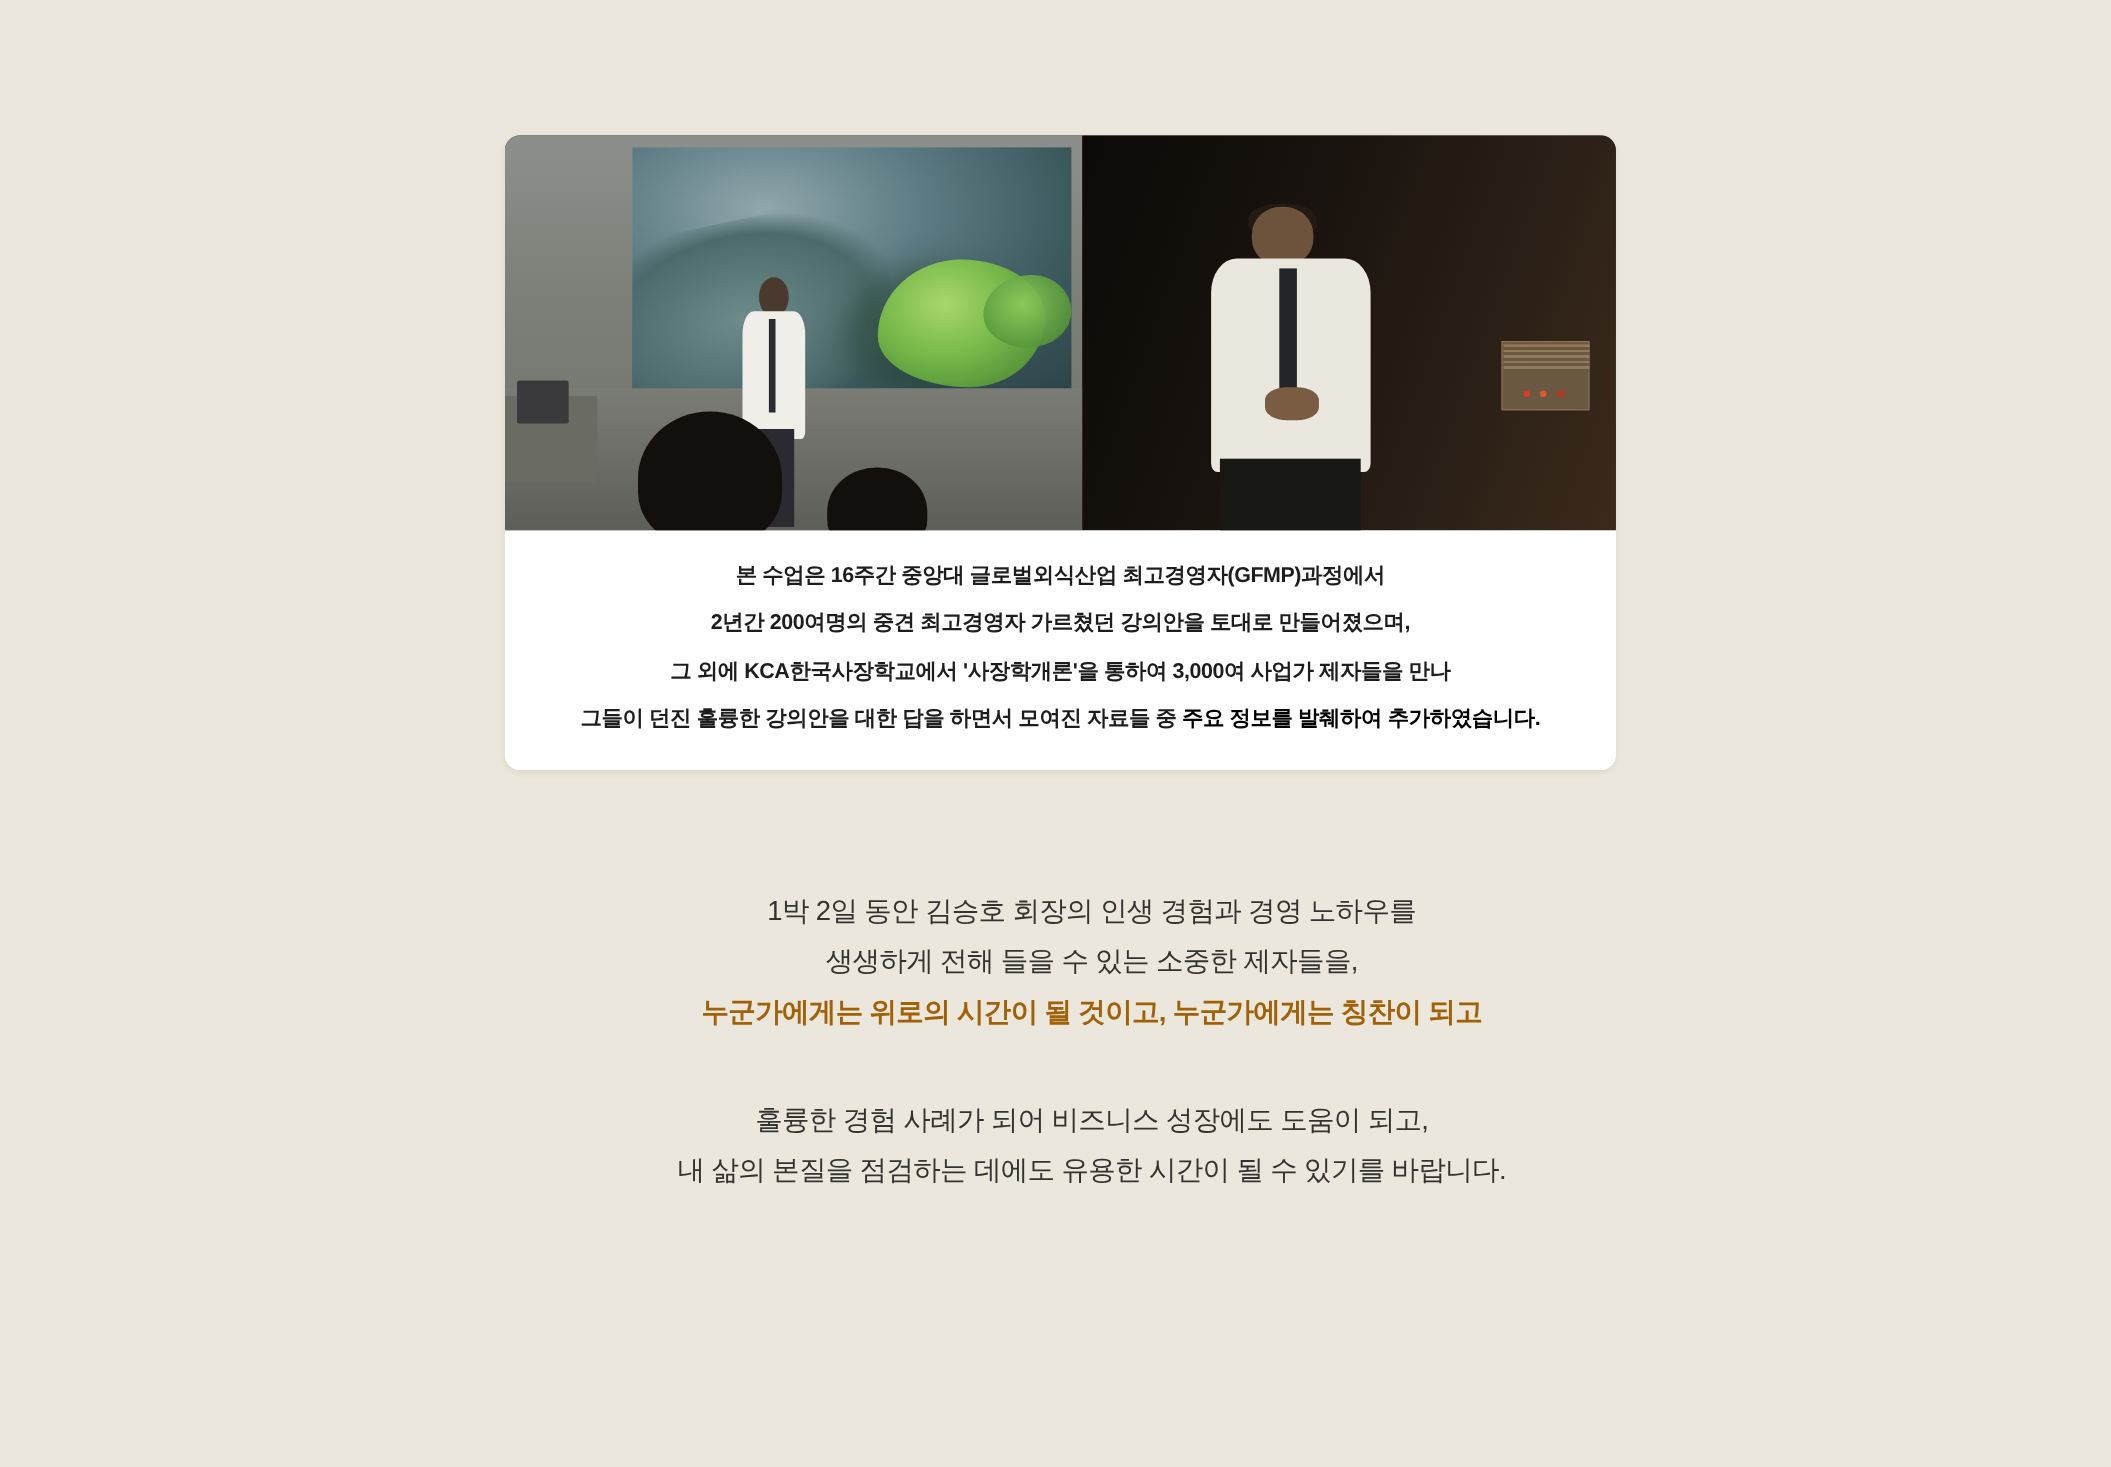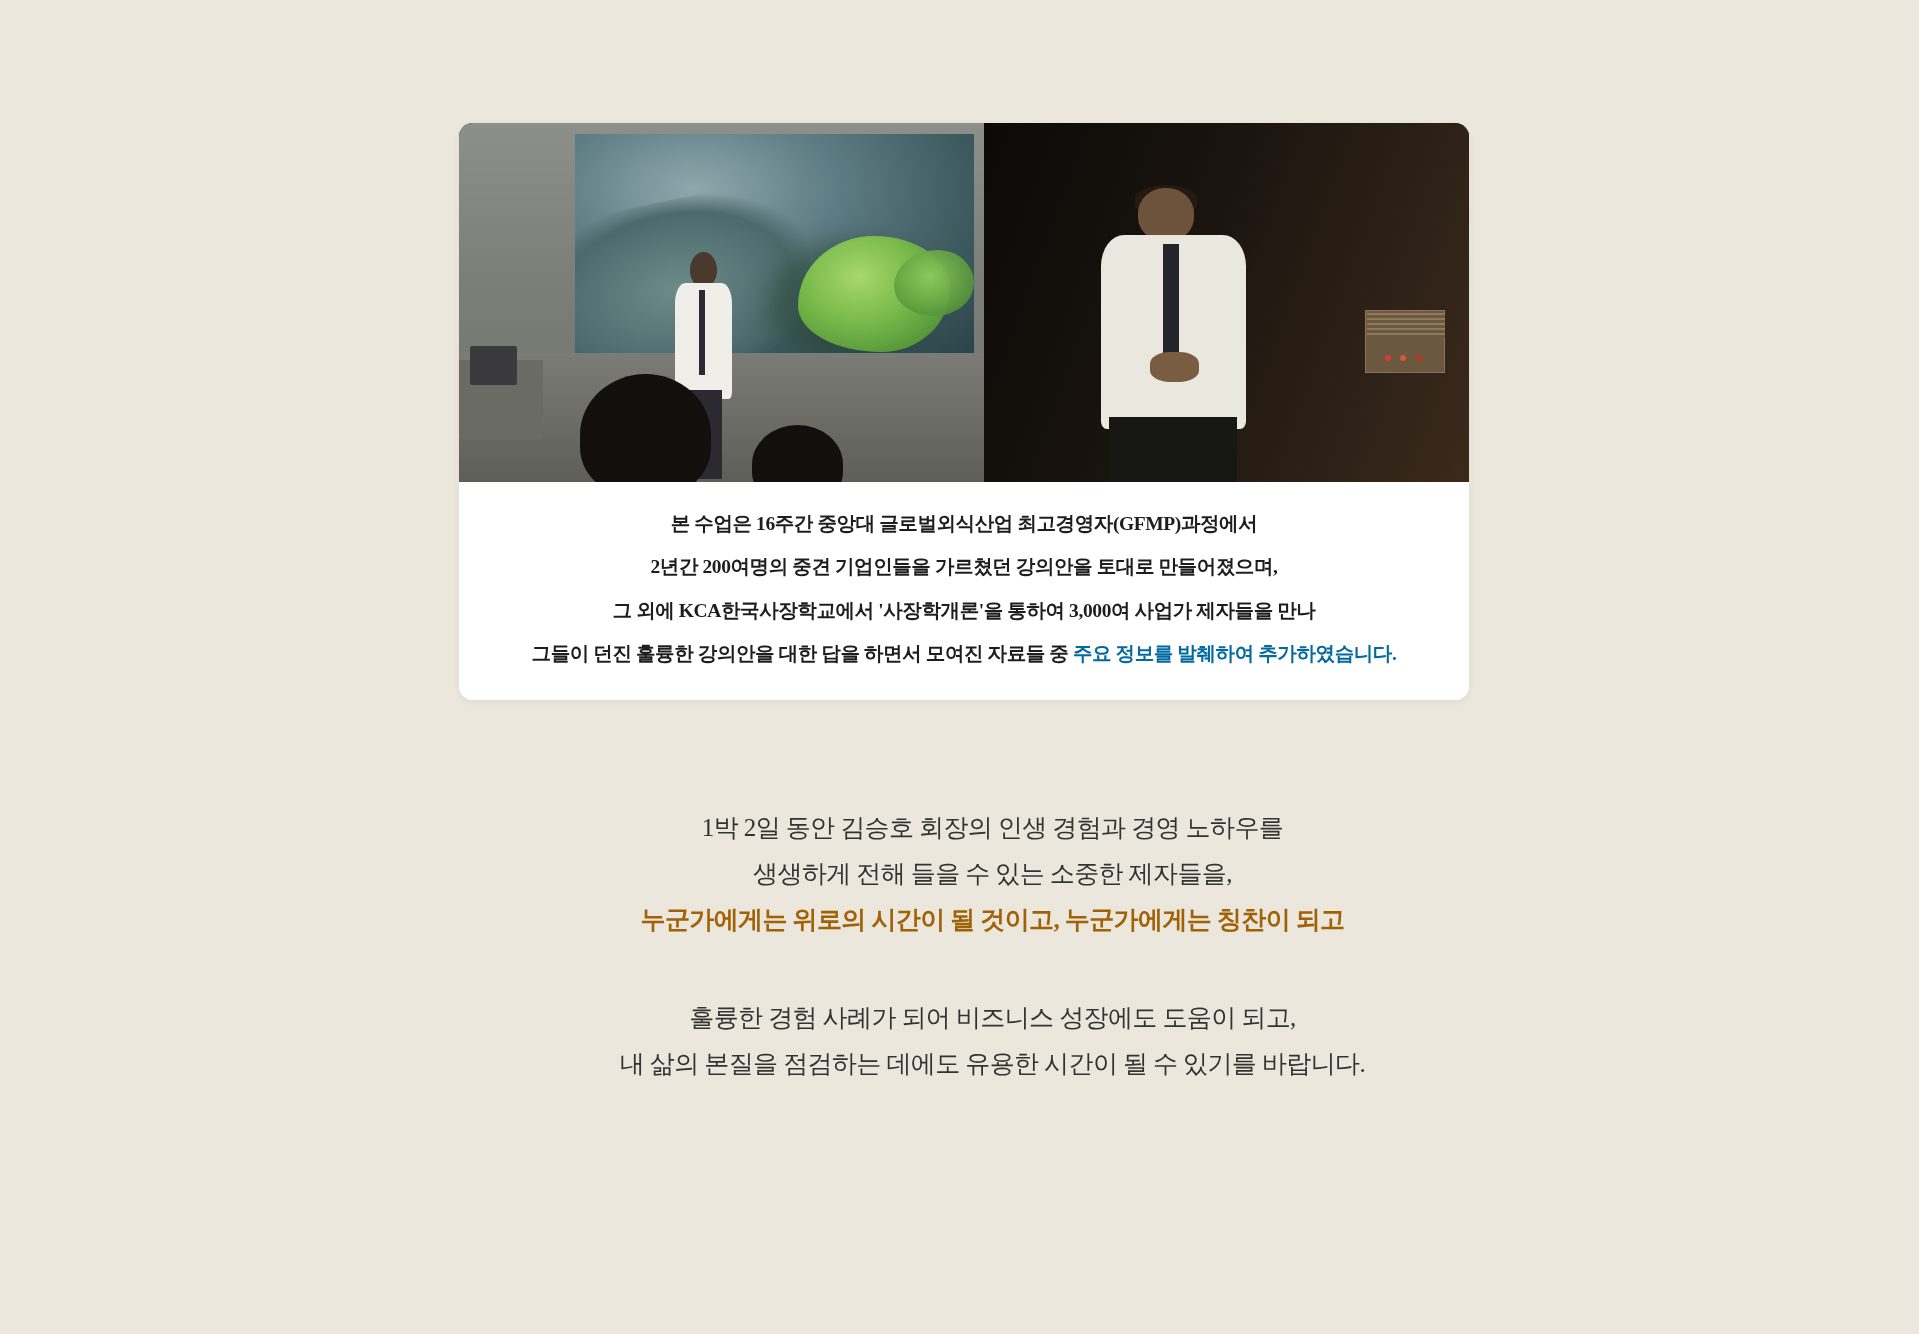--- a/index.html
+++ b/index.html
@@ -14,21 +14,20 @@
     font-family: "Liberation Sans", sans-serif;
     color: #2b2b2b;
     overflow: hidden;
   }
 
   .page {
     position: relative;
     width: 1919px;
     height: 1334px;
     box-sizing: border-box;
-    font-family: Liberation Serif, serif;
   }
 
   
   .card {
     position: absolute;
     left: 459px;
     top: 123px;
     width: 1010px;
     border-radius: 14px;
     overflow: hidden;
@@ -281,21 +280,21 @@
   }
   .caption p {
     margin: 0 0 20px;
     font-size: 19.5px;
     line-height: 1.2;
     letter-spacing: -0.4px;
     color: #1d1d1d;
     font-weight: 600;
   }
   .caption p:last-child { margin-bottom: 0; }
-  .caption .hl { font-weight: 800; color: #0369a1; }
+  .caption .hl { font-weight: 800; color: #000000; }
 
   
   .body-copy {
     position: absolute;
     left: 0;
     top: 805px;
     width: 100%;
     text-align: center;
     padding-left: 33px;
   }
@@ -353,21 +352,21 @@
           <div class="lower"></div>
         </div>
       </div>
 
       <div class="head-sil one"></div>
       <div class="head-sil two"></div>
     </div>
 
     <div class="caption">
       <p>본 수업은 16주간 중앙대 글로벌외식산업 최고경영자(GFMP)과정에서</p>
-      <p>2년간 200여명의 중견 기업인들을 가르쳤던 강의안을 토대로 만들어졌으며,</p>
+      <p>2년간 200여명의 중견 최고경영자 가르쳤던 강의안을 토대로 만들어졌으며,</p>
       <p>그 외에 KCA한국사장학교에서 '사장학개론'을 통하여 3,000여 사업가 제자들을 만나</p>
       <p><span>그들이 던진 훌륭한 강의안을 대한 답을 하면서 모여진 자료들 중 </span><span class="hl">주요 정보를 발췌하여 추가하였습니다.</span></p>
     </div>
   </div>
 
   <div class="body-copy">
     <div class="line">1박 2일 동안 김승호 회장의 인생 경험과 경영 노하우를</div>
     <div class="line">생생하게 전해 들을 수 있는 소중한 제자들을,</div>
     <div class="line accent">누군가에게는 위로의 시간이 될 것이고, 누군가에게는 칭찬이 되고</div>
 

